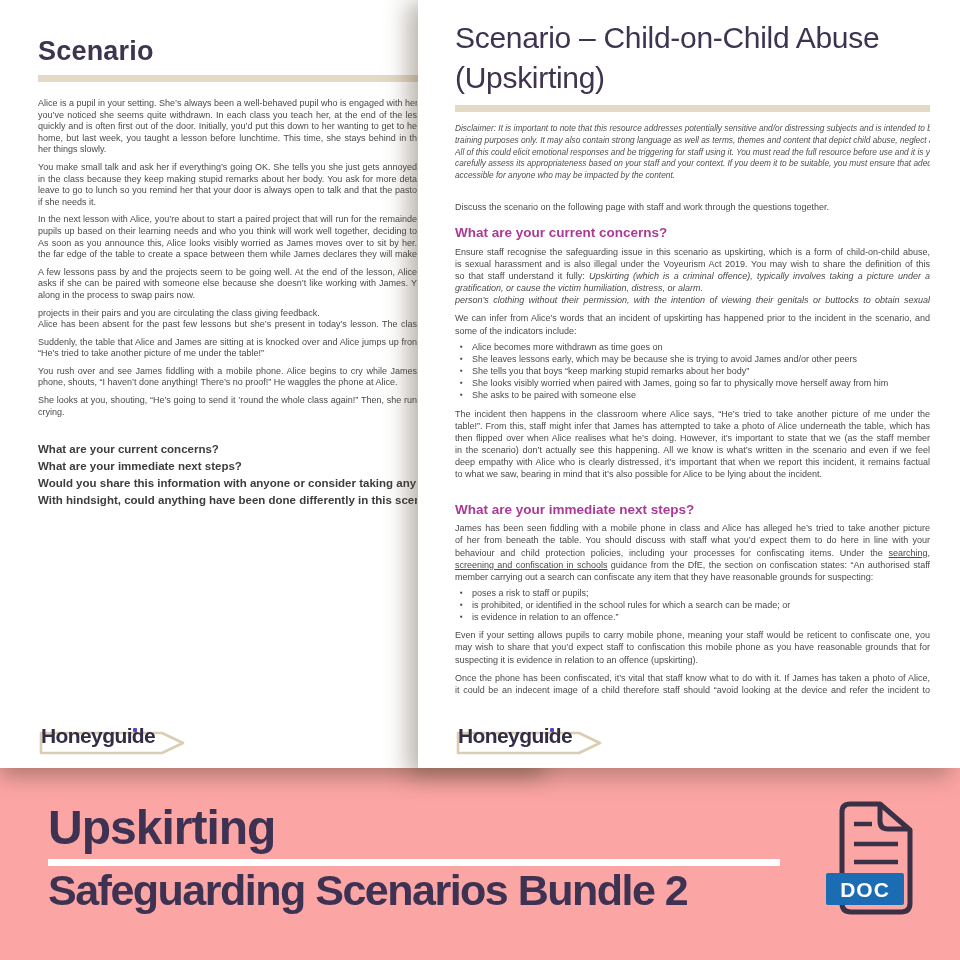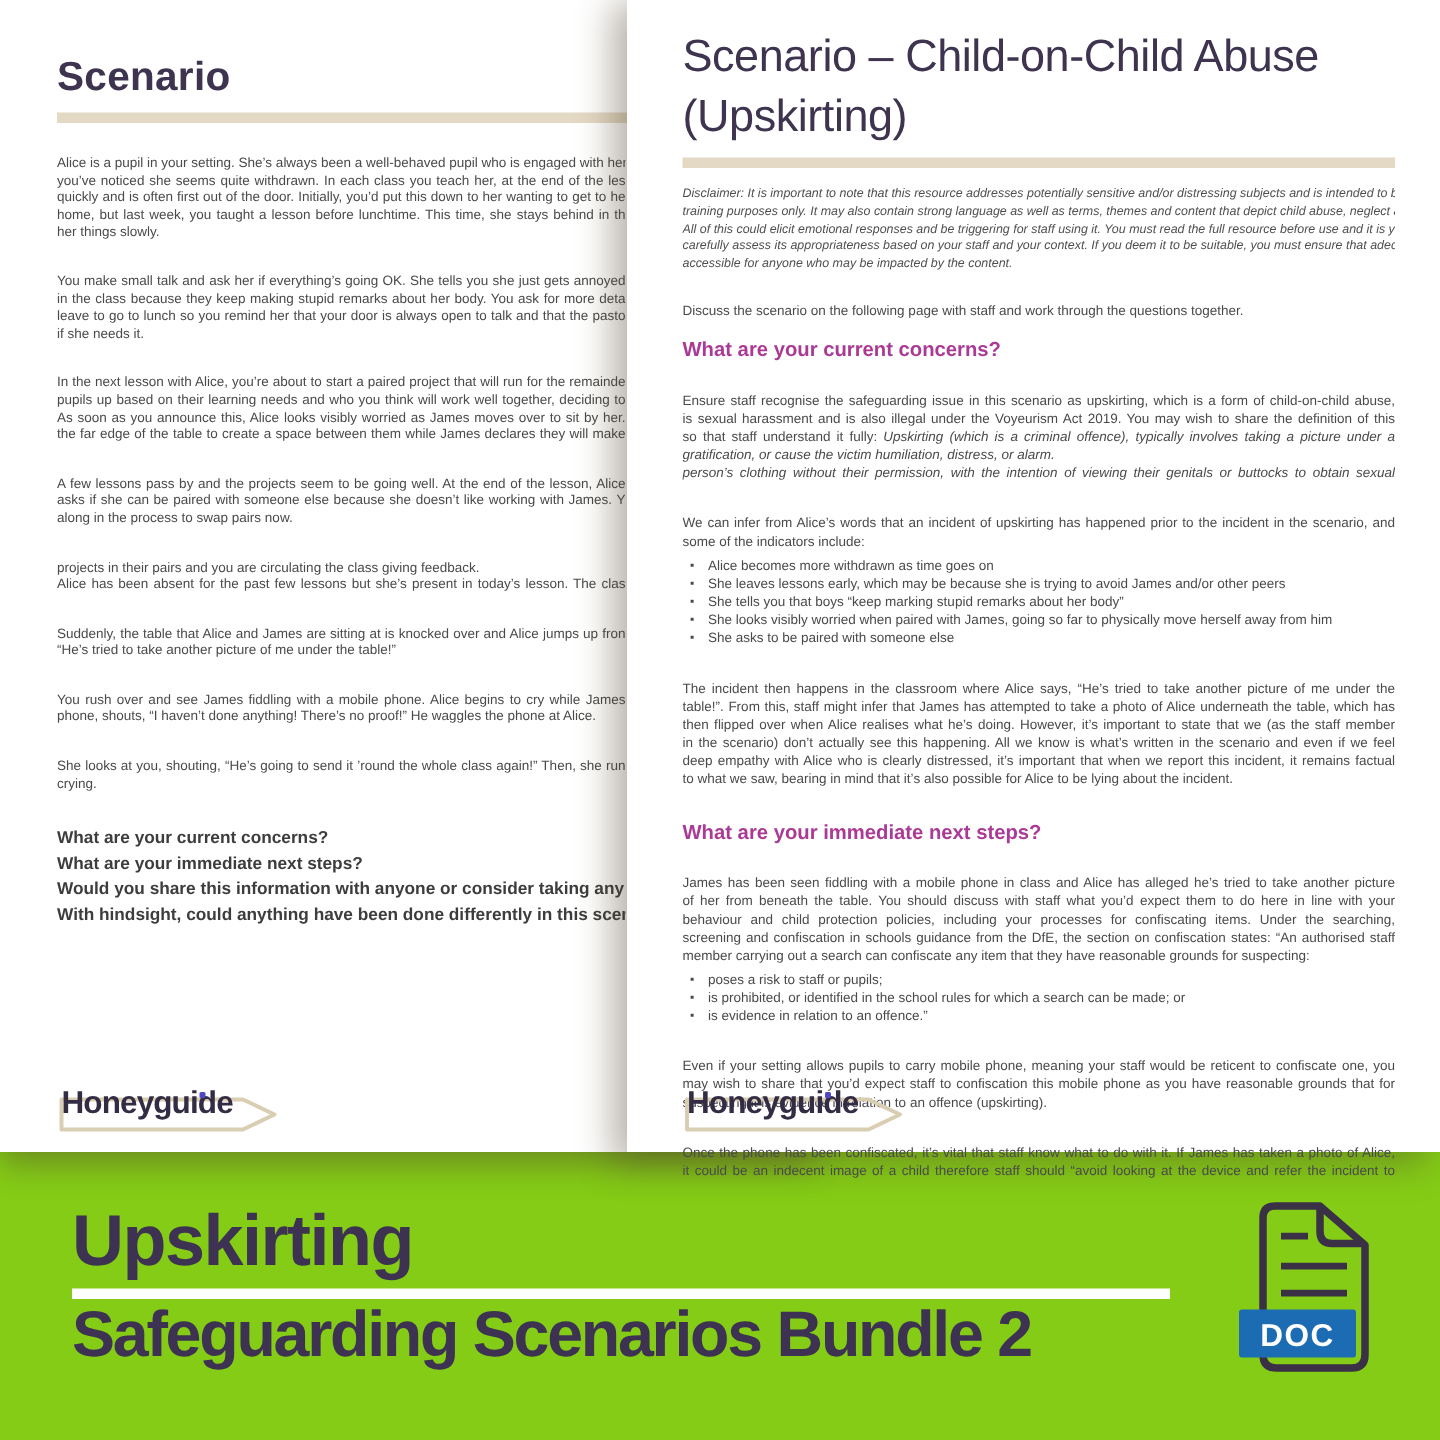--- a/index.html
+++ b/index.html
@@ -1,17 +1,17 @@
 <!DOCTYPE html>
 <html><head>
 <meta charset="utf-8">
 <style>
   *{margin:0;padding:0;box-sizing:border-box}
   html,body{width:960px;height:960px;font-family:"Liberation Sans",sans-serif;-webkit-font-smoothing:antialiased}
-  .stage{position:relative;width:960px;height:960px;background:#84cc16;overflow:hidden}
+  .stage{position:relative;width:960px;height:960px;background:#fca5a5;overflow:hidden}
 
   
   .page{position:absolute;top:-6px;height:774px;background:#fff}
   .page-left{left:0;width:543px;box-shadow:0 8px 20px rgba(80,65,45,.45)}
   .page-right{left:418px;width:543px;box-shadow:-10px 8px 22px rgba(80,65,45,.40)}
 
   
   .pl-inner{padding:42px 0 0 38px}
   .pl-title{font-size:27px;font-weight:700;color:#3e3450;letter-spacing:.2px}
   .pl-bar{margin-top:8px;width:480px;height:7px;background:#e4d9c4}
@@ -22,26 +22,26 @@
 
   
   .pr-inner{padding:24px 31px 0 37px}
   .pr-title{font-size:30px;line-height:40px;font-weight:400;color:#3e3450;letter-spacing:-.3px}
   .pr-bar{margin-top:7px;height:7px;background:#e4d9c4}
   .disclaimer{margin-top:11px;font-size:8.3px;line-height:11.8px;font-style:italic;color:#4f4f4f}
   .intro{margin-top:19px;font-size:9px;line-height:12px;color:#4a4a4a}
   .h-mag{margin-top:12px;font-size:13.5px;font-weight:700;color:#ab3a96}
   .mt-lg{margin-top:24px}
   .pr-body{font-size:9px;line-height:12.1px;color:#4a4a4a}
-  .para{margin-top:21px}
+  .para{margin-top:6px}
   .bullets{margin-top:4px}
   .bul{position:relative;padding-left:17px;line-height:12.2px;color:#4a4a4a;font-size:9px}
   .bul::before{content:"▪";position:absolute;left:5px;top:0;font-size:8px}
   .it{font-style:italic}
-  .ul{}
+  .ul{text-decoration:underline}
 
   
   .tl{white-space:nowrap;overflow:hidden}
   .tl.fill{text-align:justify;text-align-last:justify}
 
   
   .hg{position:absolute;width:152px;height:32px}
   .hg svg{position:absolute;left:0;top:4px}
   .hg-text{position:absolute;left:3px;top:-2px;font-size:21px;font-weight:800;color:#332c44;letter-spacing:-.6px}
   .hg-dot{position:absolute;left:95px;top:2px;width:4px;height:4px;background:#4f46c8;border-radius:1px}

